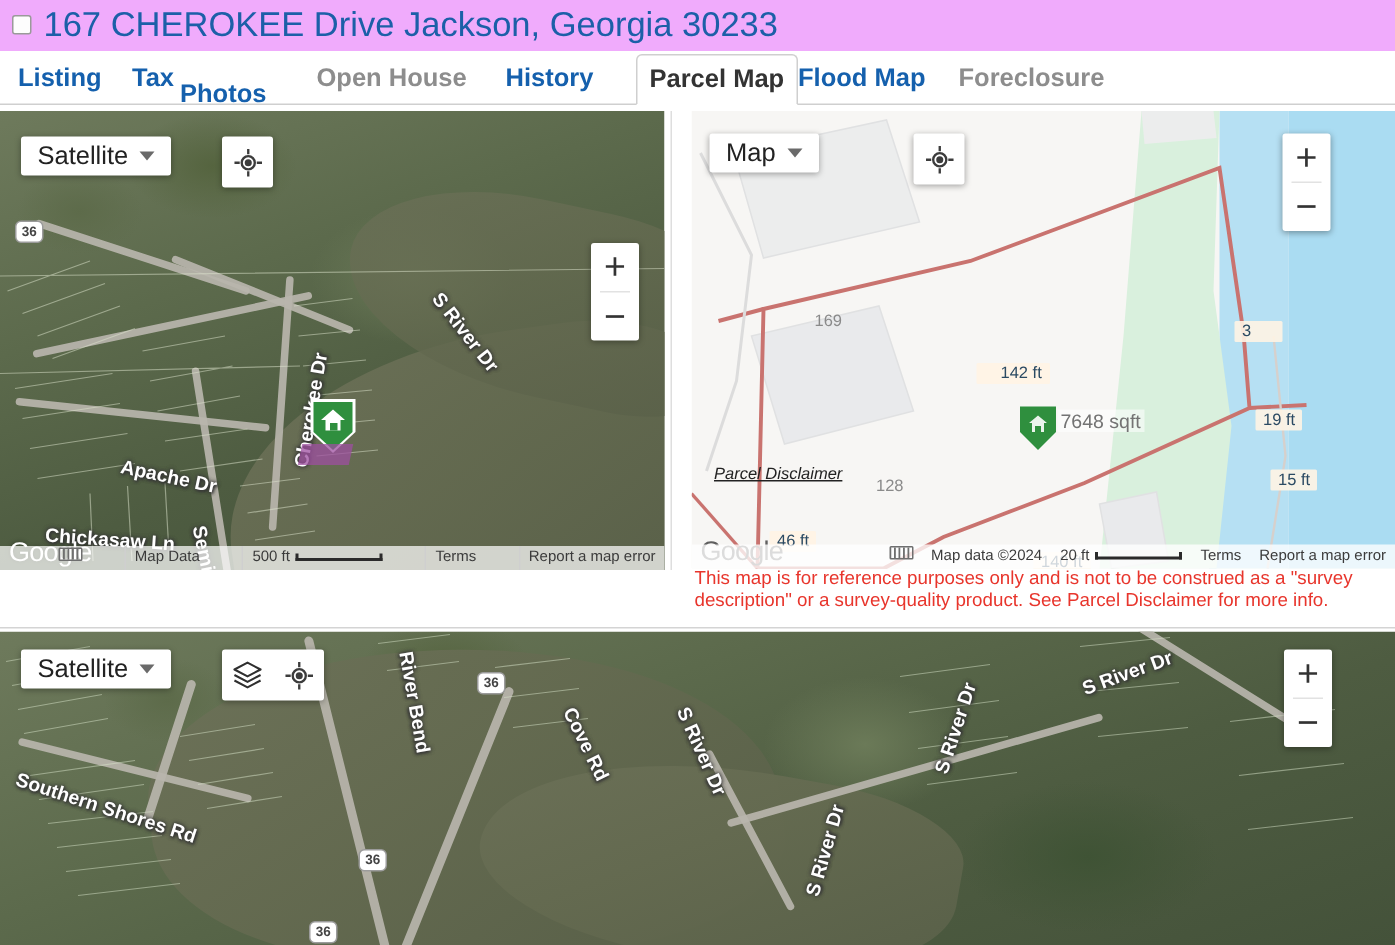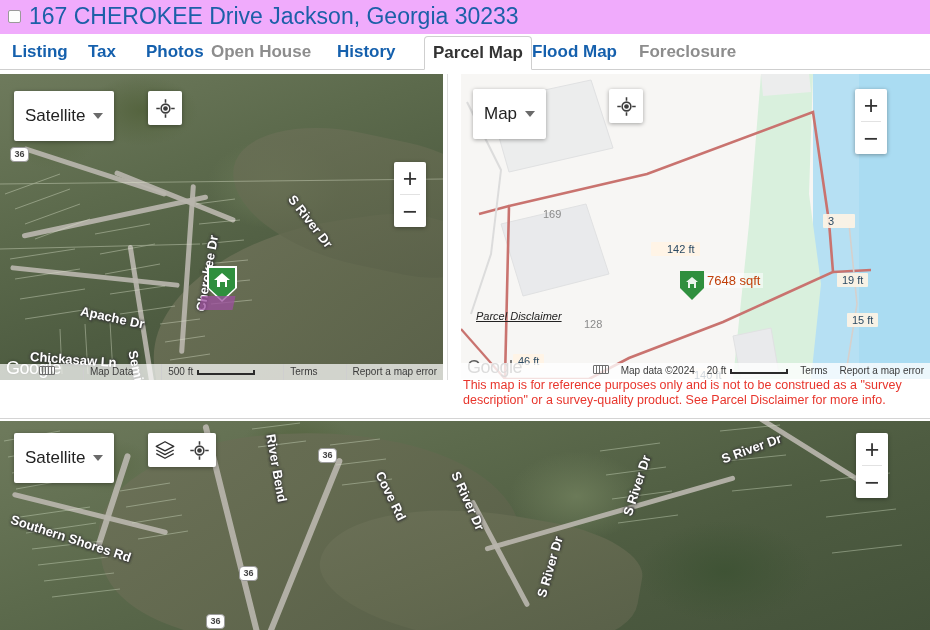--- a/index.html
+++ b/index.html
@@ -100,21 +100,21 @@
   }
 
   
   .ctl-card {
     position: absolute;
     background: #ffffff;
     border-radius: 2px;
     box-shadow: 0 1px 4px rgba(0,0,0,.35);
   }
   .type-btn {
-    height: 50px; padding: 0 11px;
+    height: 26px; padding: 0 11px;
     display: flex; align-items: center; gap: 8px;
     font-size: 17px; color: #222; font-weight: 500;
     cursor: pointer; white-space: nowrap;
   }
   .caret {
     width: 0; height: 0;
     border-left: 5px solid transparent;
     border-right: 5px solid transparent;
     border-top: 6px solid #6a6a6a;
   }
@@ -176,21 +176,21 @@
     padding: 1px 5px;
     white-space: nowrap;
     border-radius: 1px;
   }
   .parcelnum {
     position: absolute;
     color: #8a8a8a; font-size: 11px; white-space: nowrap;
   }
   .sqft-label {
     position: absolute;
-    color: #c2410c; font-size: 13px; white-space: nowrap;
+    color: #737373; font-size: 13px; white-space: nowrap;
     background: rgba(255,255,255,.55); padding: 0 2px;
   }
 
   
   .home-marker { position: absolute; width: 34px; height: 40px; }
   .home-marker.small { width: 26px; height: 31px; }
 
   
   #map-disclaimer {
     position: absolute; left: 463px; top: 378px; width: 440px;
@@ -210,21 +210,21 @@
 <body>
 
 <div id="header">
   <div id="title-checkbox"></div>
   <div id="page-title">167 CHEROKEE Drive Jackson, Georgia 30233</div>
 </div>
 
 <div id="tabbar">
   <div class="tab" style="left:4px;">Listing</div>
   <div class="tab" style="left:80px;">Tax</div>
-  <div class="tab" style="left:138px;">Photos</div>
+  <div class="tab" style="left:112px;margin-top:11px;">Photos</div>
   <div class="tab" style="left:329px;">History</div>
   <div class="tab muted" style="left:203px;">Open House</div>
   <div class="tab active" style="left:424px;">Parcel Map</div>
   <div class="tab muted" style="left:631px;">Foreclosure</div>
   <div class="tab" style="left:524px;">Flood Map</div>
 </div>
 
 <div class="map-panel" id="map-left">
   <div class="sat"></div>
 

